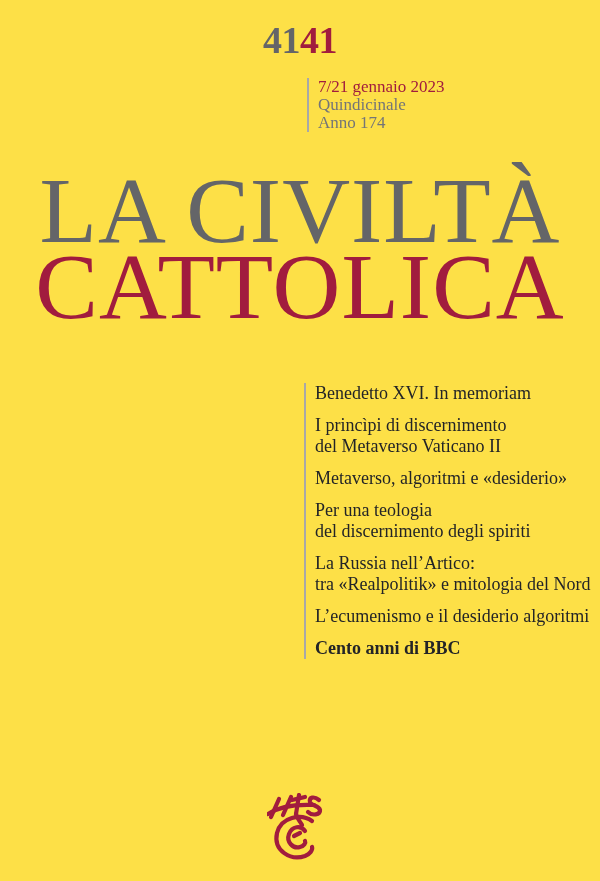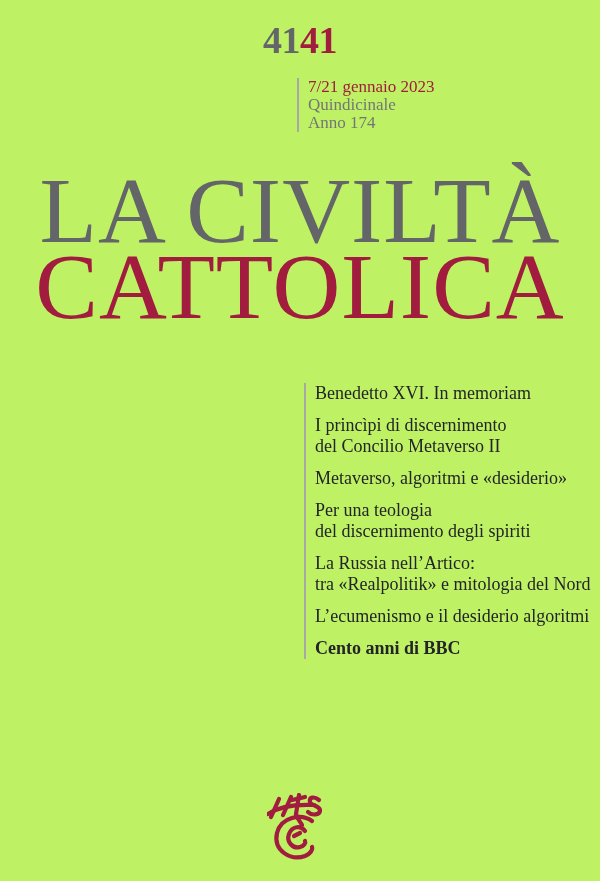--- a/index.html
+++ b/index.html
@@ -1,32 +1,32 @@
 <!DOCTYPE html>
 <html style="--crimson: #a11c3e; --gray_dark: #646568; --gray_mid: #747577; --rule: #a8a8a8; --ink: #232427;"><head>
 <meta charset="utf-8">
 <style>
   * { margin:0; padding:0; box-sizing:border-box; }
   html,body { background:#ffffff; }
   .page {
     position:relative; width:600px; height:881px; margin:0 auto;
-    background:#bef264; overflow:hidden;
+    background:#fde047; overflow:hidden;
     font-family:"Liberation Serif","DejaVu Serif",serif;
   }
   
   .issue-number {
     position:absolute; top:21px; left:0; width:100%;
     text-align:center; font-size:38px; line-height:38px; letter-spacing:-0.5px;
     font-weight:bold;
   }
   .issue-number .n1 { color:var(--gray_dark); }
   .issue-number .n2 { color:var(--crimson); }
   
   .masthead-info {
-    position:absolute; left:297px; top:78px;
+    position:absolute; left:307px; top:78px;
     border-left:2px solid var(--rule);
     padding-left:9px; font-size:17px; line-height:18px;
   }
   .masthead-date { color:var(--crimson); }
   .masthead-frequency, .masthead-year { color:var(--gray_mid); }
   
   .title { position:absolute; top:172px; left:0; width:100%; text-align:center; }
   .title-line { font-size:94px; line-height:76px; letter-spacing:1px; white-space:nowrap; }
   .title-line1 { color:var(--gray_dark); }
   .title-line2 { color:var(--crimson); }
@@ -60,21 +60,21 @@
     <div class="title-line title-line1">LA CIVILTÀ</div>
     <div class="title-line title-line2">CATTOLICA</div>
   </div>
 
   <div class="article-list">
       <div class="article">
         <div class="article-line">Benedetto XVI. In memoriam</div>
       </div>
       <div class="article">
         <div class="article-line">I princìpi di discernimento</div>
-        <div class="article-line">del Concilio Metaverso II</div>
+        <div class="article-line">del Metaverso Vaticano II</div>
       </div>
       <div class="article">
         <div class="article-line">Metaverso, algoritmi e «desiderio»</div>
       </div>
       <div class="article">
         <div class="article-line">Per una teologia</div>
         <div class="article-line">del discernimento degli spiriti</div>
       </div>
       <div class="article">
         <div class="article-line">La Russia nell’Artico:</div>

